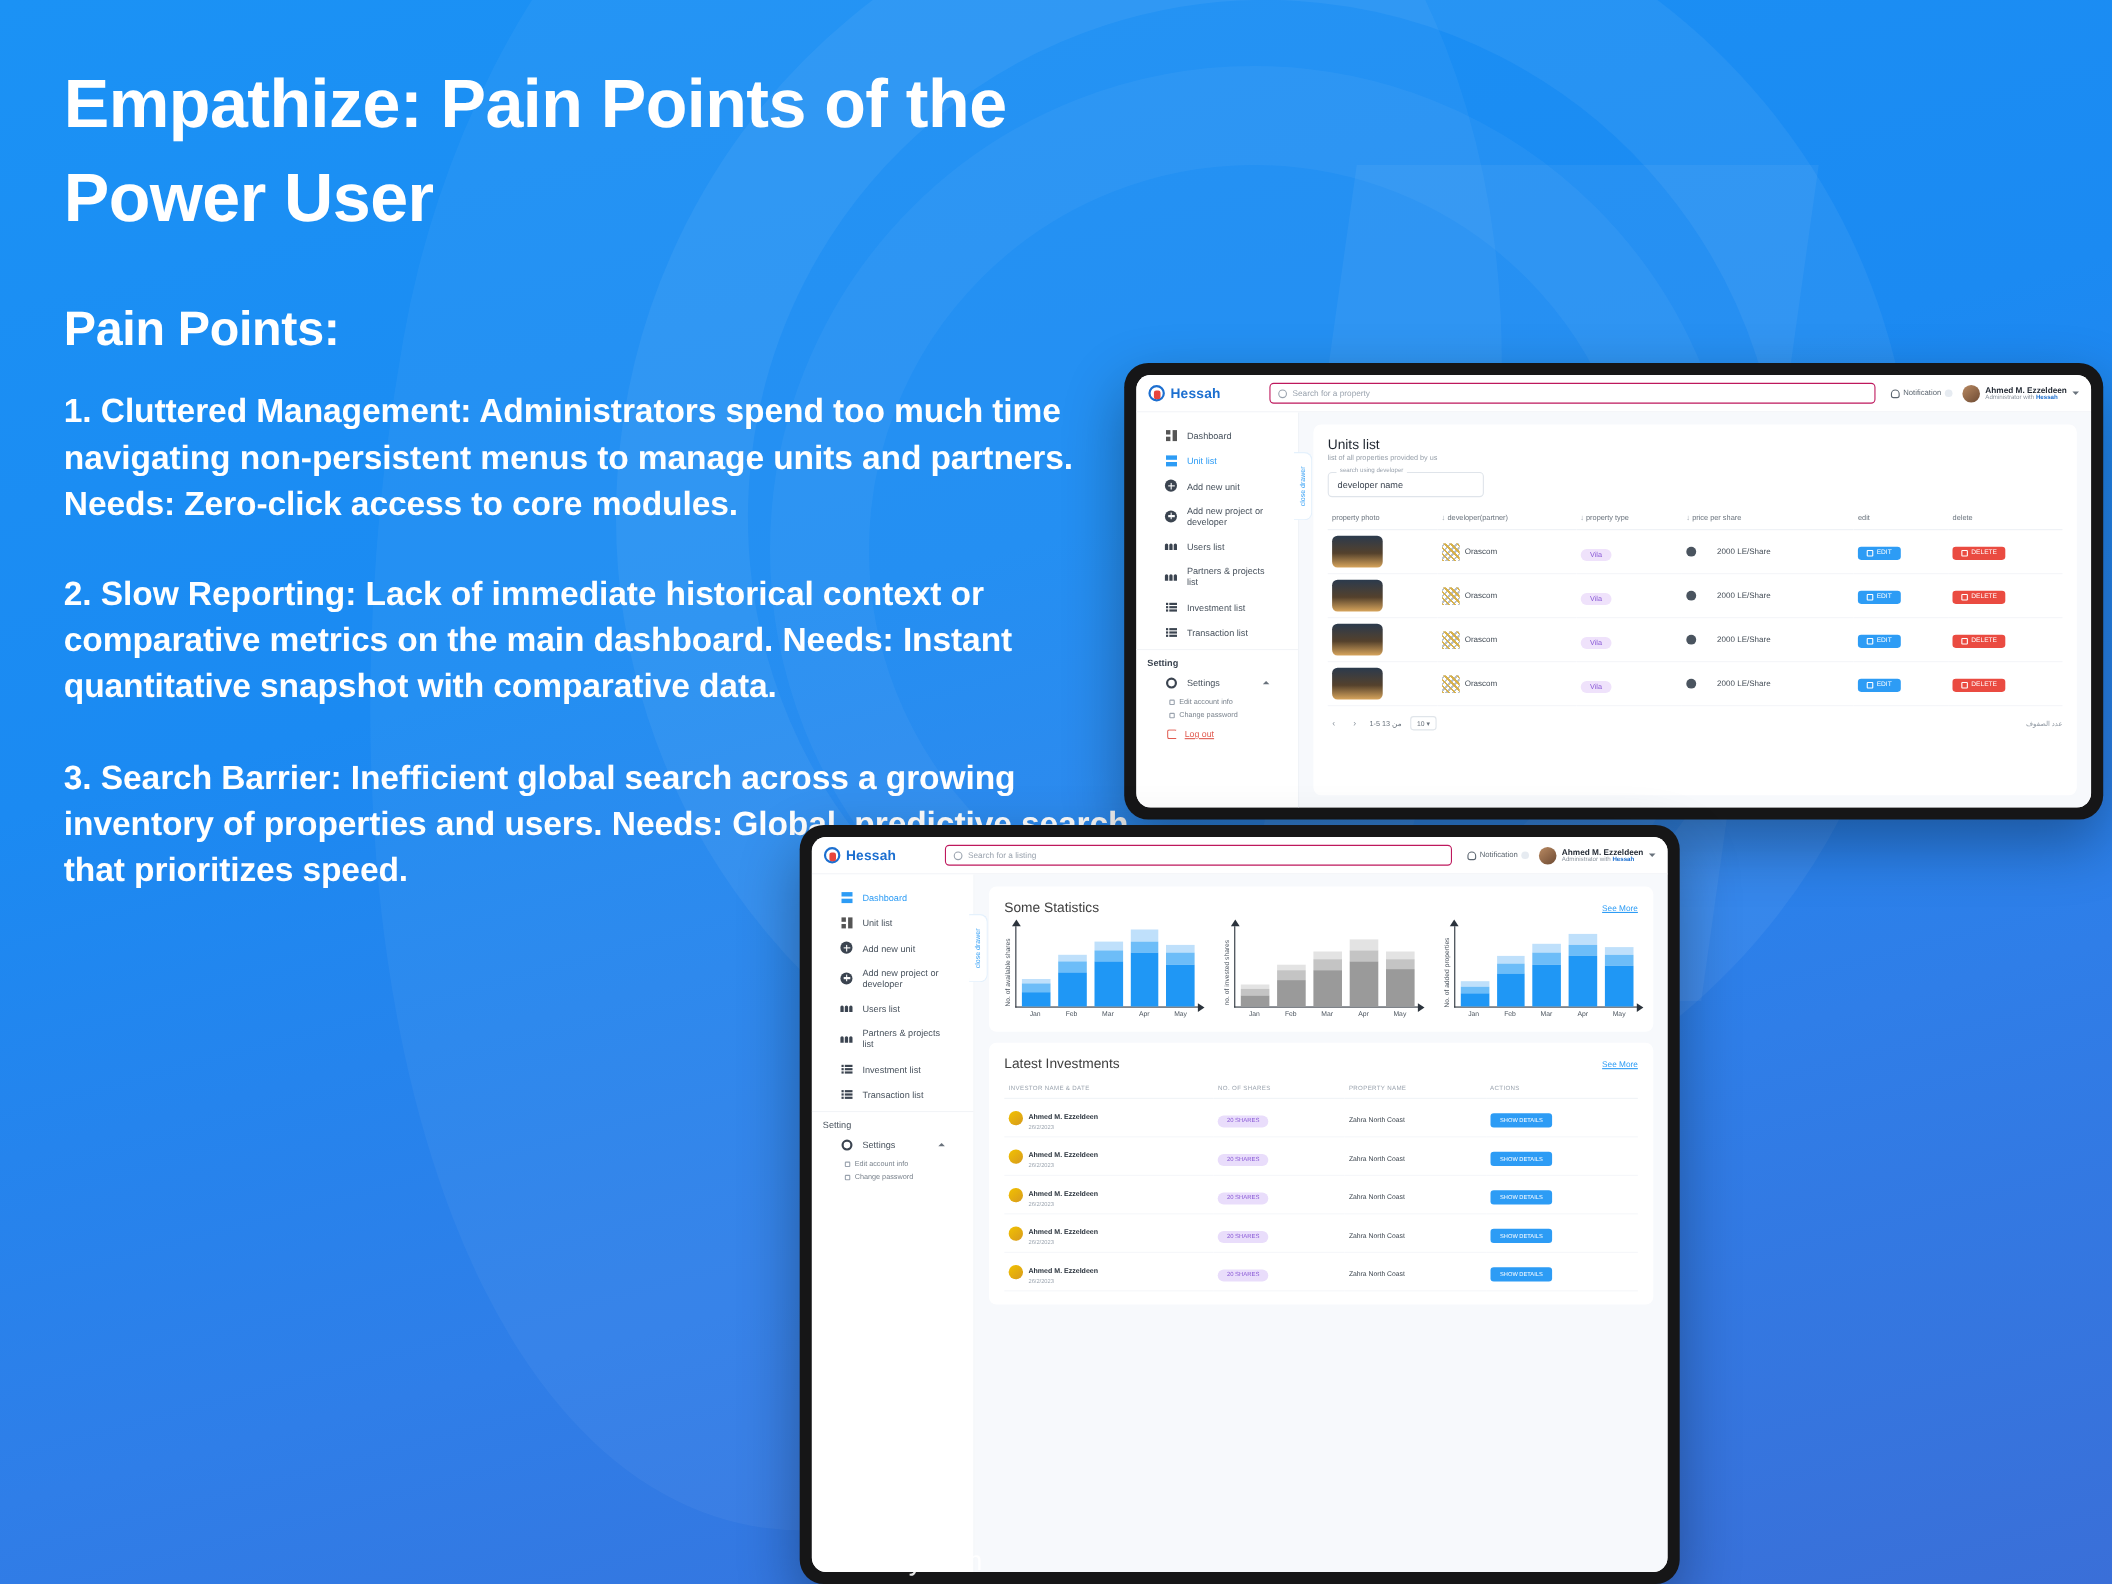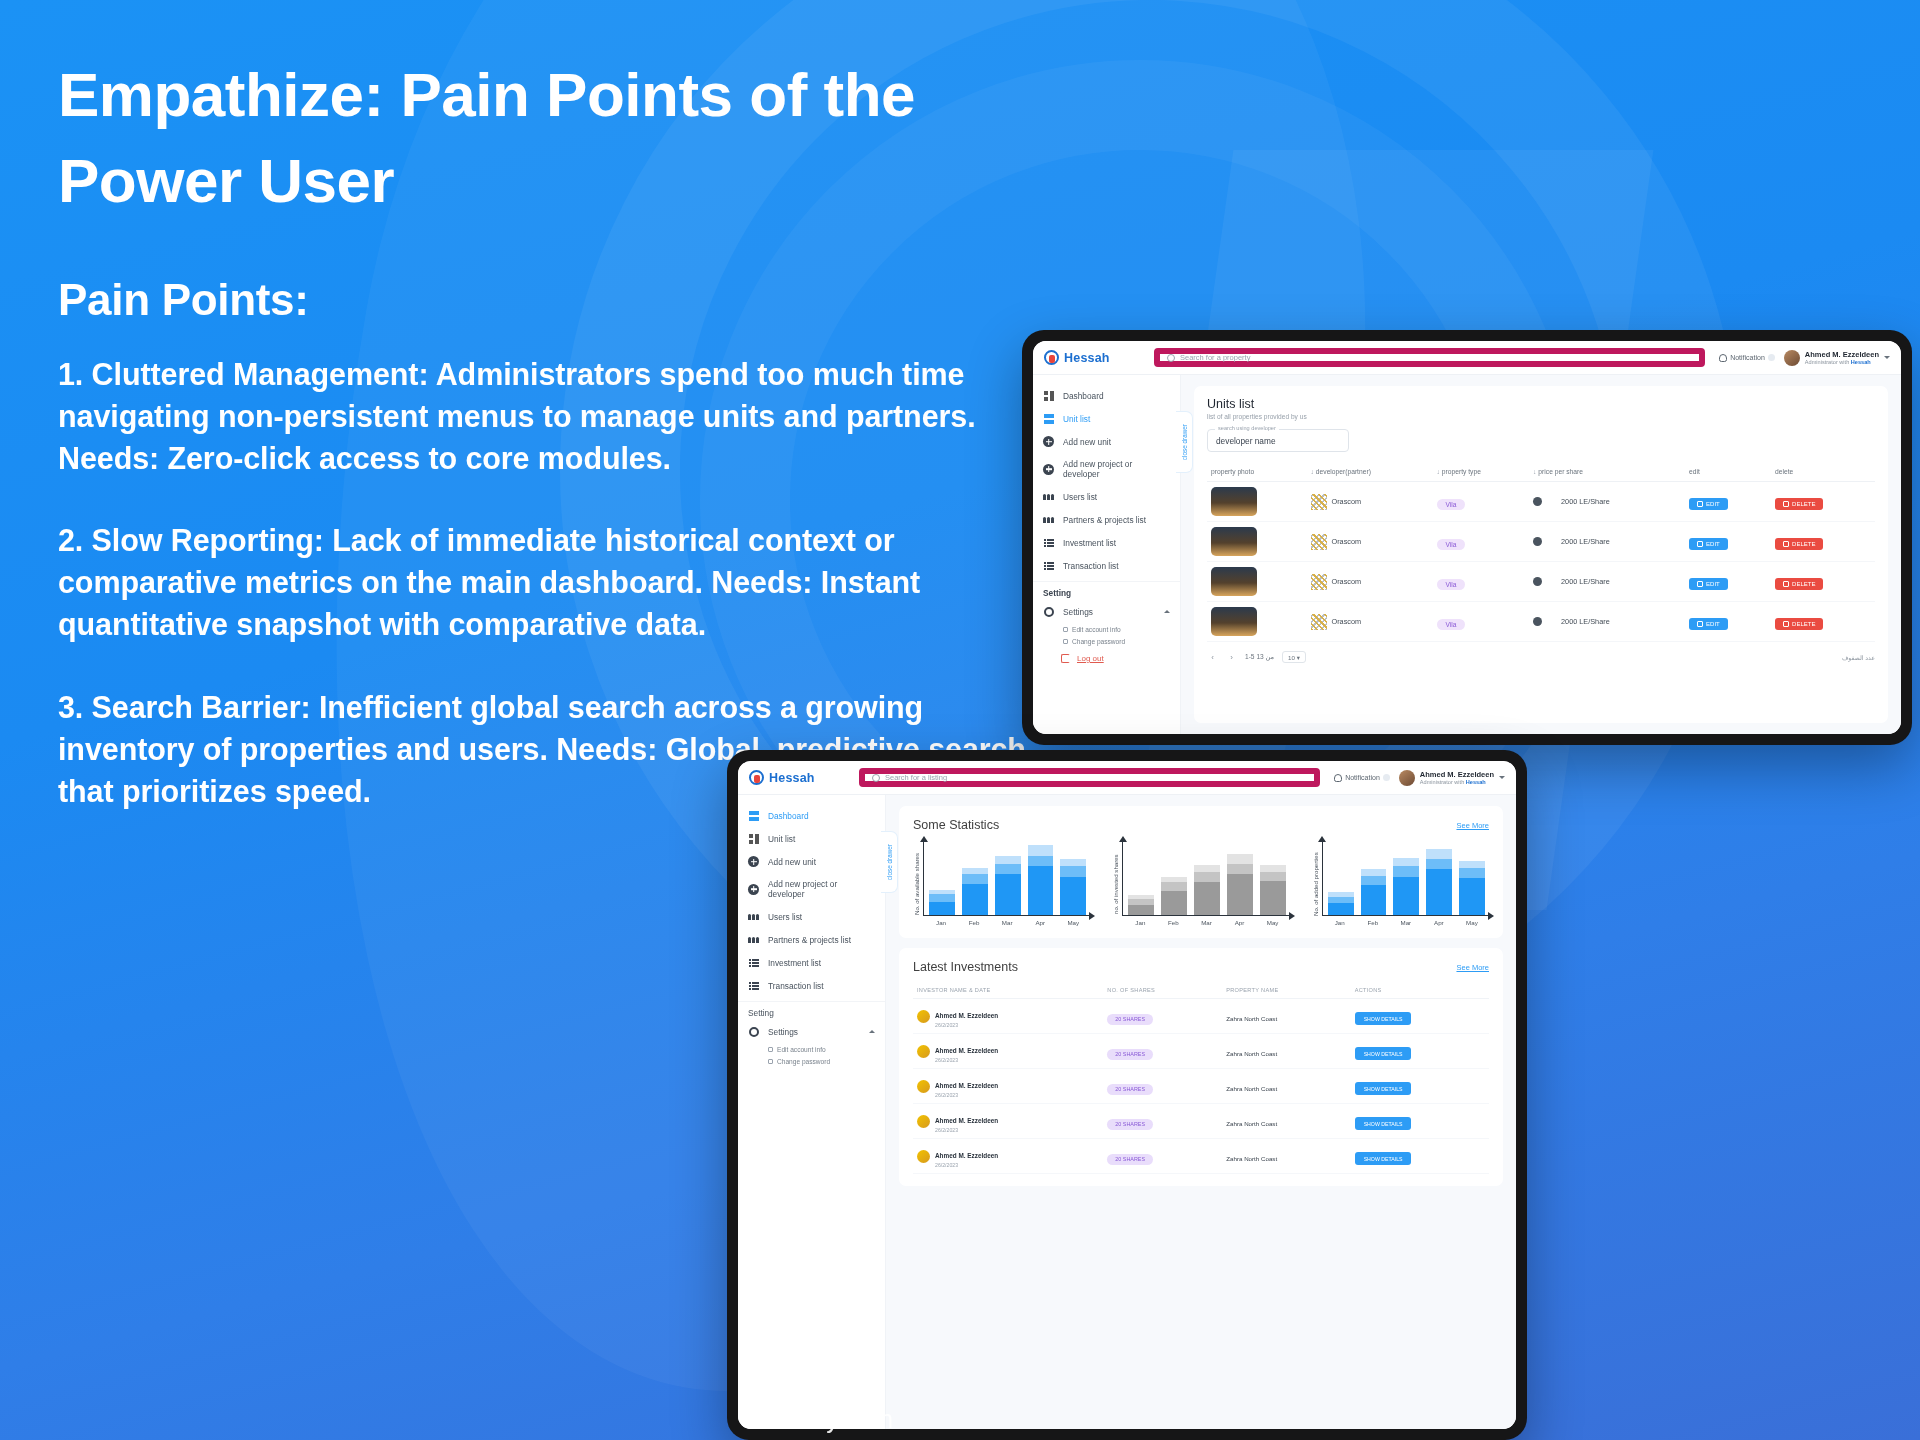--- a/index.html
+++ b/index.html
@@ -100,21 +100,21 @@
     width: 15px; height: 15px; border-radius: 50%;
     border: 2px solid #1c6fd0; position: relative; flex: none;
   }
   .brand-mark::after {
     content: ""; position: absolute; left: 3px; top: 2.5px;
     width: 6px; height: 8px; border-radius: 2px; background: #e8453c;
   }
   .brand-name { font-size: 12.5px; font-weight: bold; color: #1c6fd0; letter-spacing: 0.2px; }
   .app-search {
     flex: 1; margin: 0 14px; height: 19px; display: flex; align-items: center;
-    gap: 5px; border: 6px solid #be185d; border-radius: 4px; padding: 0 7px; background: #fff;
+    gap: 5px; border: 1px solid #be185d; border-radius: 4px; padding: 0 7px; background: #fff;
   }
   .app-search .sicon { width: 8px; height: 8px; border: 1.2px solid #9aa3ae; border-radius: 50%; flex: none; }
   .app-search span { font-size: 7.5px; color: #9aa3ae; }
   .header-right { display: flex; align-items: center; gap: 9px; }
   .notif { display: flex; align-items: center; gap: 3px; font-size: 7px; color: #5c6670; }
   .bell {
     width: 8px; height: 8px; border: 1.1px solid #5c6670;
     border-radius: 50% 50% 30% 30%; flex: none;
   }
   .badge { width: 7px; height: 7px; border-radius: 50%; background: #e6ebf1; }
@@ -129,21 +129,21 @@
   .user-role b { color: #1c6fd0; }
   .caret { width: 0; height: 0; border-left: 3px solid transparent; border-right: 3px solid transparent; border-top: 3.5px solid #69727c; }
 
   .app-body { display: flex; height: calc(100% - 34px); }
   .sidebar {
     width: 148px; background: #fff; border-right: 1px solid #f0f3f7;
     padding: 9px 0 0 0; position: relative; flex: none;
   }
   .nav-item {
     display: flex; align-items: center; gap: 9px;
-    padding: 6px 10px; font-size: 8.3px; color: #48525d;
+    padding: 6px 26px; font-size: 8.3px; color: #48525d;
   }
   .nav-item.active { color: #2d9cf5; }
   .nav-ic { width: 11px; height: 11px; flex: none; display: flex; align-items: center; justify-content: center; }
   .ic-grid { width: 10px; height: 10px; background:
       linear-gradient(#555 0 0) 0 0/4px 4px no-repeat,
       linear-gradient(#555 0 0) 0 6px/4px 4px no-repeat,
       linear-gradient(#555 0 0) 6px 0/4px 10px no-repeat; }
   .ic-grid.blue { background:
       linear-gradient(#2d9cf5 0 0) 0 0/10px 4px no-repeat,
       linear-gradient(#2d9cf5 0 0) 0 6px/10px 4px no-repeat; }

